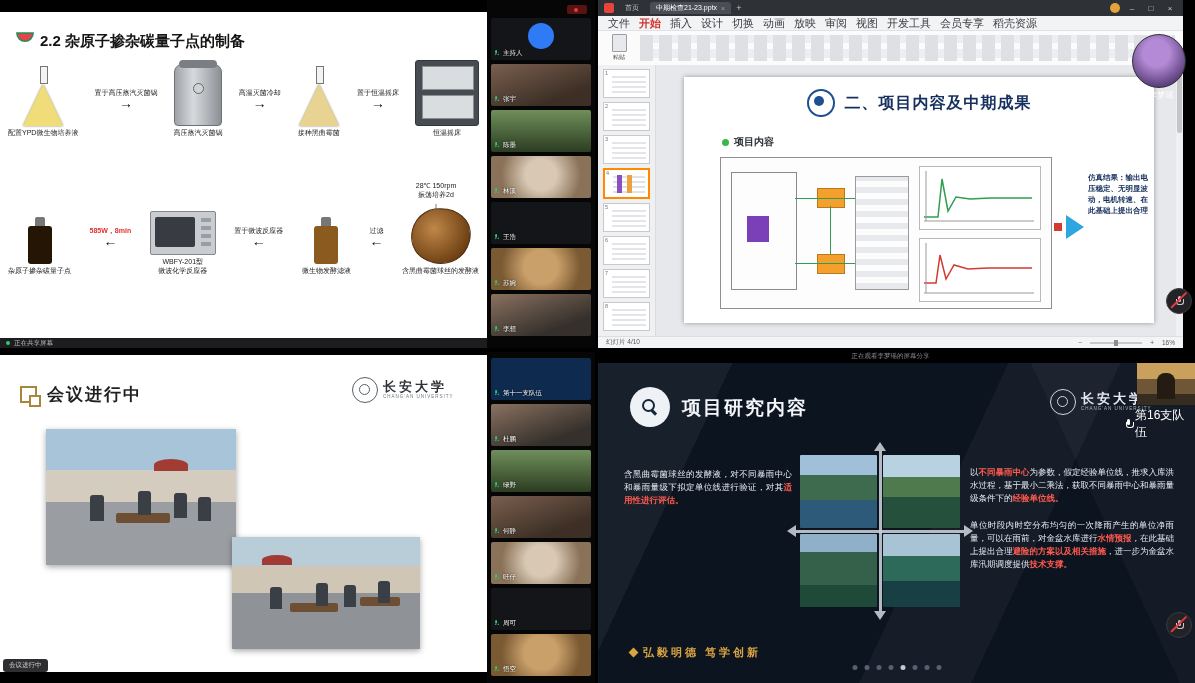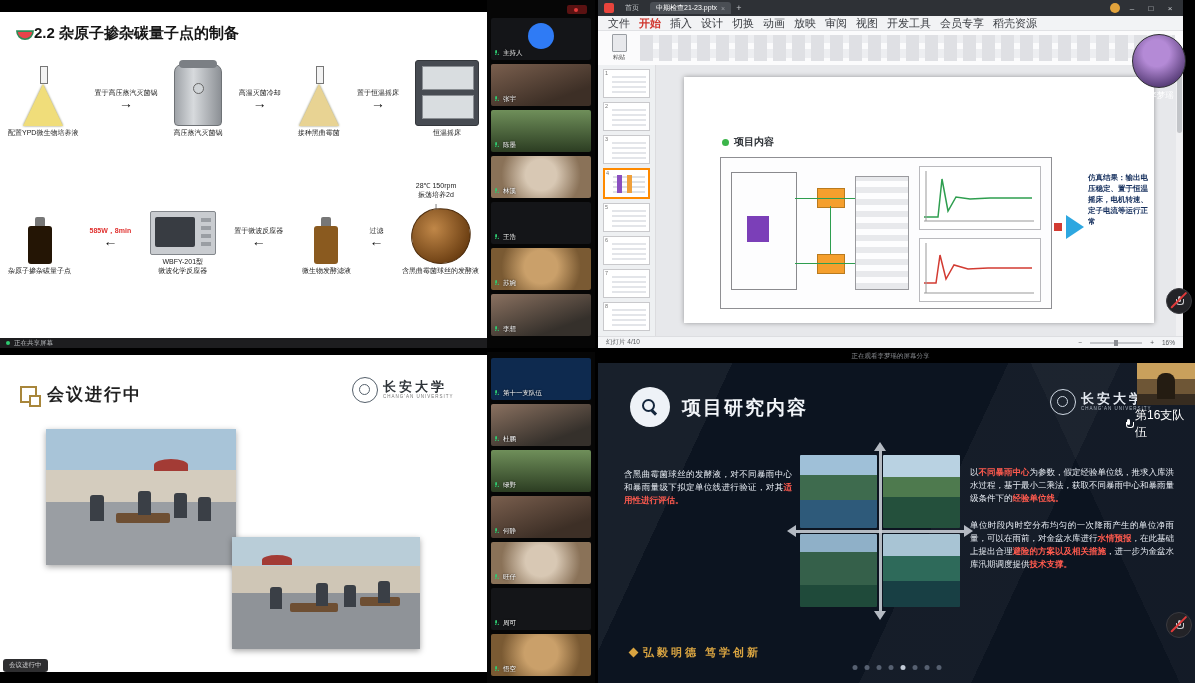--- a/index.html
+++ b/index.html
@@ -29,21 +29,21 @@
   .av-person1{background:linear-gradient(160deg,#7a5f4e 0%,#3d2f26 75%);}
   .av-person2{background:linear-gradient(160deg,#8a7160 0%,#35302b 75%);}
   .av-trees{background:linear-gradient(#6f8f5a,#2c3d22);}
   .av-dark{background:#141518;}
   .av-monkey{background:radial-gradient(circle at 50% 45%,#caa06a 30%,#7a5a33 72%);}
   .av-dog{background:radial-gradient(circle at 50% 45%,#d8c8b4 28%,#8a7258 72%);}
   .av-bluelogo{background:#0e2a4f;}
 
   
   #tl-slide{left:0;top:12px;width:487px;height:326px;background:#fff;}
-  .tl-title-row{position:absolute;left:16px;top:12px;display:flex;align-items:flex-end;}
+  .tl-title-row{position:absolute;left:16px;top:20px;display:flex;align-items:flex-start;gap:6px;}
   .tl-title{font-size:15px;font-weight:bold;color:#151515;}
   .frow{position:absolute;left:8px;width:471px;display:flex;align-items:flex-end;}
   .row1{top:48px;}
   .row2{top:196px;}
   .node{display:flex;flex-direction:column;align-items:center;flex:0 0 auto;}
   .nlabel{font-size:7px;color:#222;text-align:center;margin-top:3px;white-space:pre-line;max-width:80px;line-height:1.25;}
   .farrow{flex:1 1 auto;display:flex;flex-direction:column;align-items:center;justify-content:flex-end;padding-bottom:30px;min-width:46px;}
   .alabel{font-size:7px;color:#222;text-align:center;white-space:pre-line;line-height:1.2;}
   .arr{font-size:14px;color:#111;line-height:10px;}
   .redtxt{color:#e0312f;font-weight:bold;}
@@ -422,20 +422,24 @@
             <span class="num">7</span>
             <span class="mini"></span>
           </div>
         <div class="thumb">
             <span class="num">8</span>
             <span class="mini"></span>
           </div>
       </div>
       <div class="canvas">
         <div class="slide-main">
+          <div class="sm-head">
+            <span class="logo-cau"></span>
+            <span class="sm-title">二、项目内容及中期成果</span>
+          </div>
           <div class="bullet-row">
             <span class="bdot"></span>
             <span class="btext">项目内容</span>
           </div>
           <div class="diagram">
             <div class="d-outline"></div>
             <div class="d-purple"></div>
             <div class="d-orange1"></div>
             <div class="d-orange2"></div>
             <div class="d-grid"></div>
@@ -452,21 +456,21 @@
             <div class="chart" style="left:198px;top:80px;">
               <svg width="118" height="60">
                   <polyline points="4,44 16,44 20,16 26,40 34,26 48,30 68,29 88,29 112,29" fill="none" stroke="#d23b32" stroke-width="1.5"></polyline>
                   <line x1="4" y1="54" x2="114" y2="54" stroke="#999" stroke-width="1"></line>
                   <line x1="6" y1="4" x2="6" y2="54" stroke="#999" stroke-width="1"></line>
                 </svg>
             </div>
           </div>
           <div class="redsq"></div>
           <div class="bluearrow"></div>
-          <div class="result-txt">仿真结果：输出电压稳定、置于恒温摇床，电机转速、定子电流等运行正常</div>
+          <div class="result-txt">仿真结果：输出电压稳定、无明显波动，电机转速、在此基础上提出合理</div>
         </div>
         <div class="vscroll"></div>
       </div>
     </div>
 
     <div class="statusbar">
       <span>幻灯片 4/10</span>
       <span class="sp"></span>
       <span>−</span>
       <div class="zoom-slider"></div>

